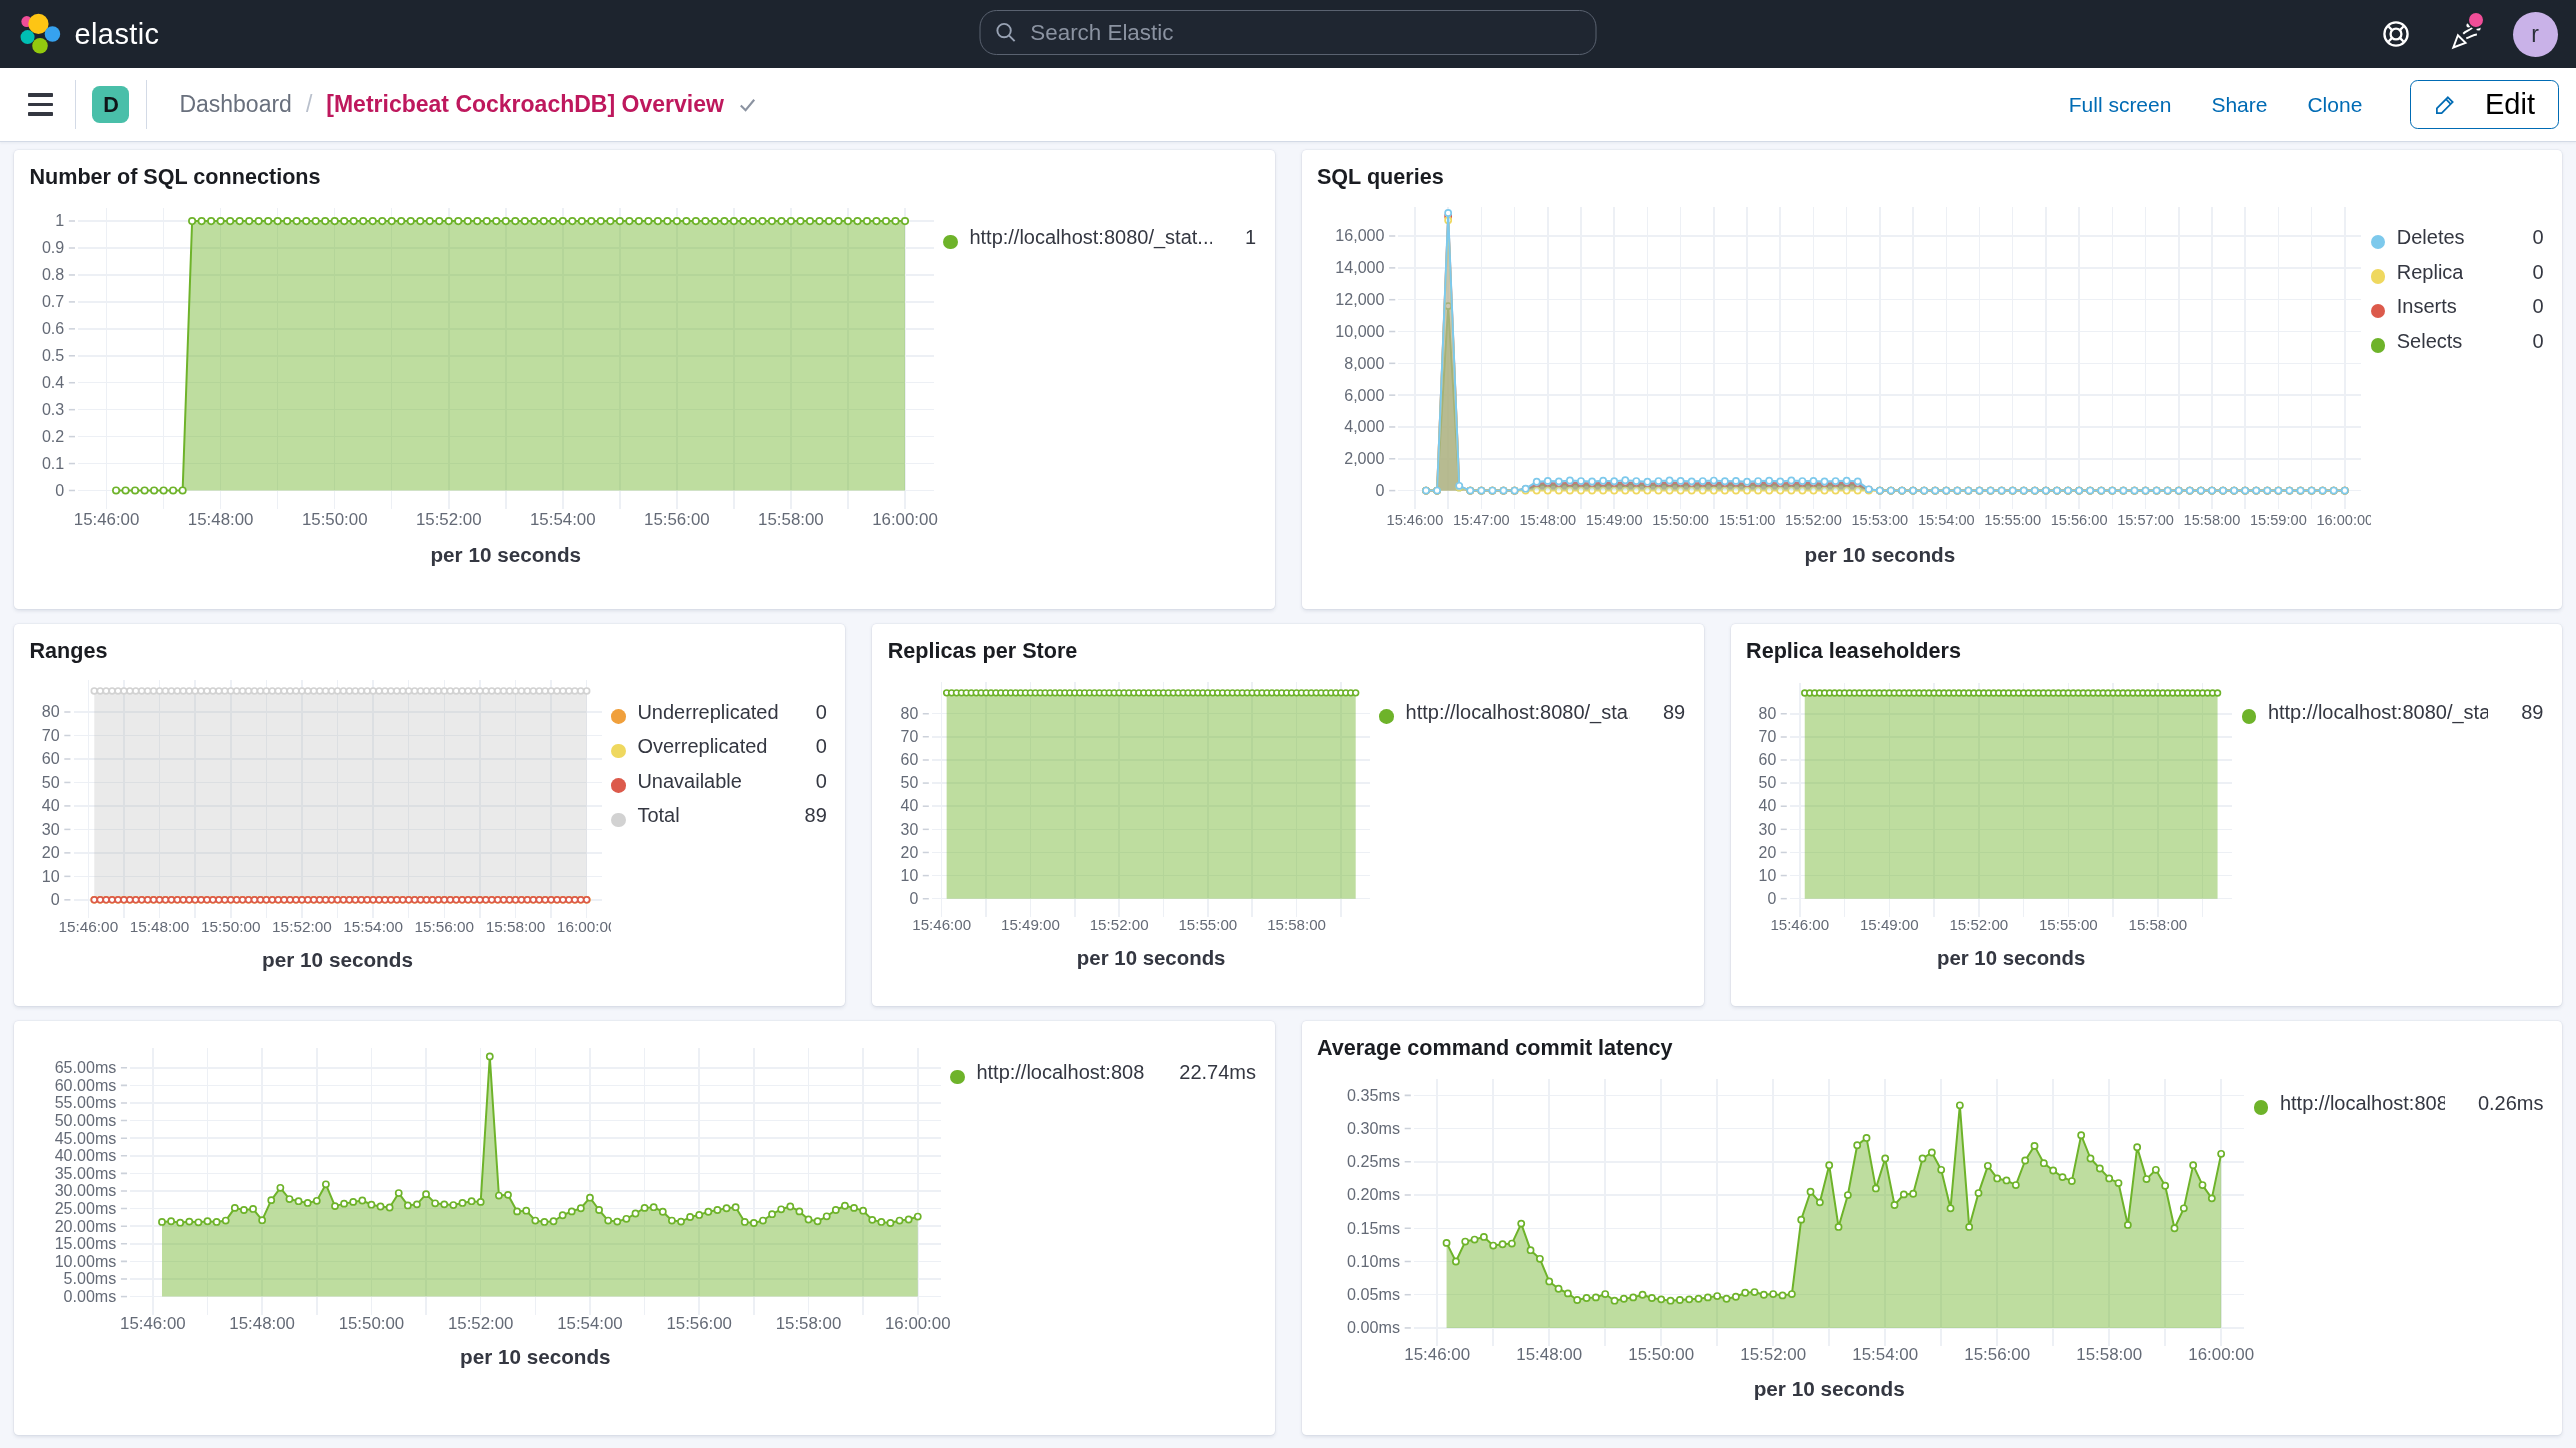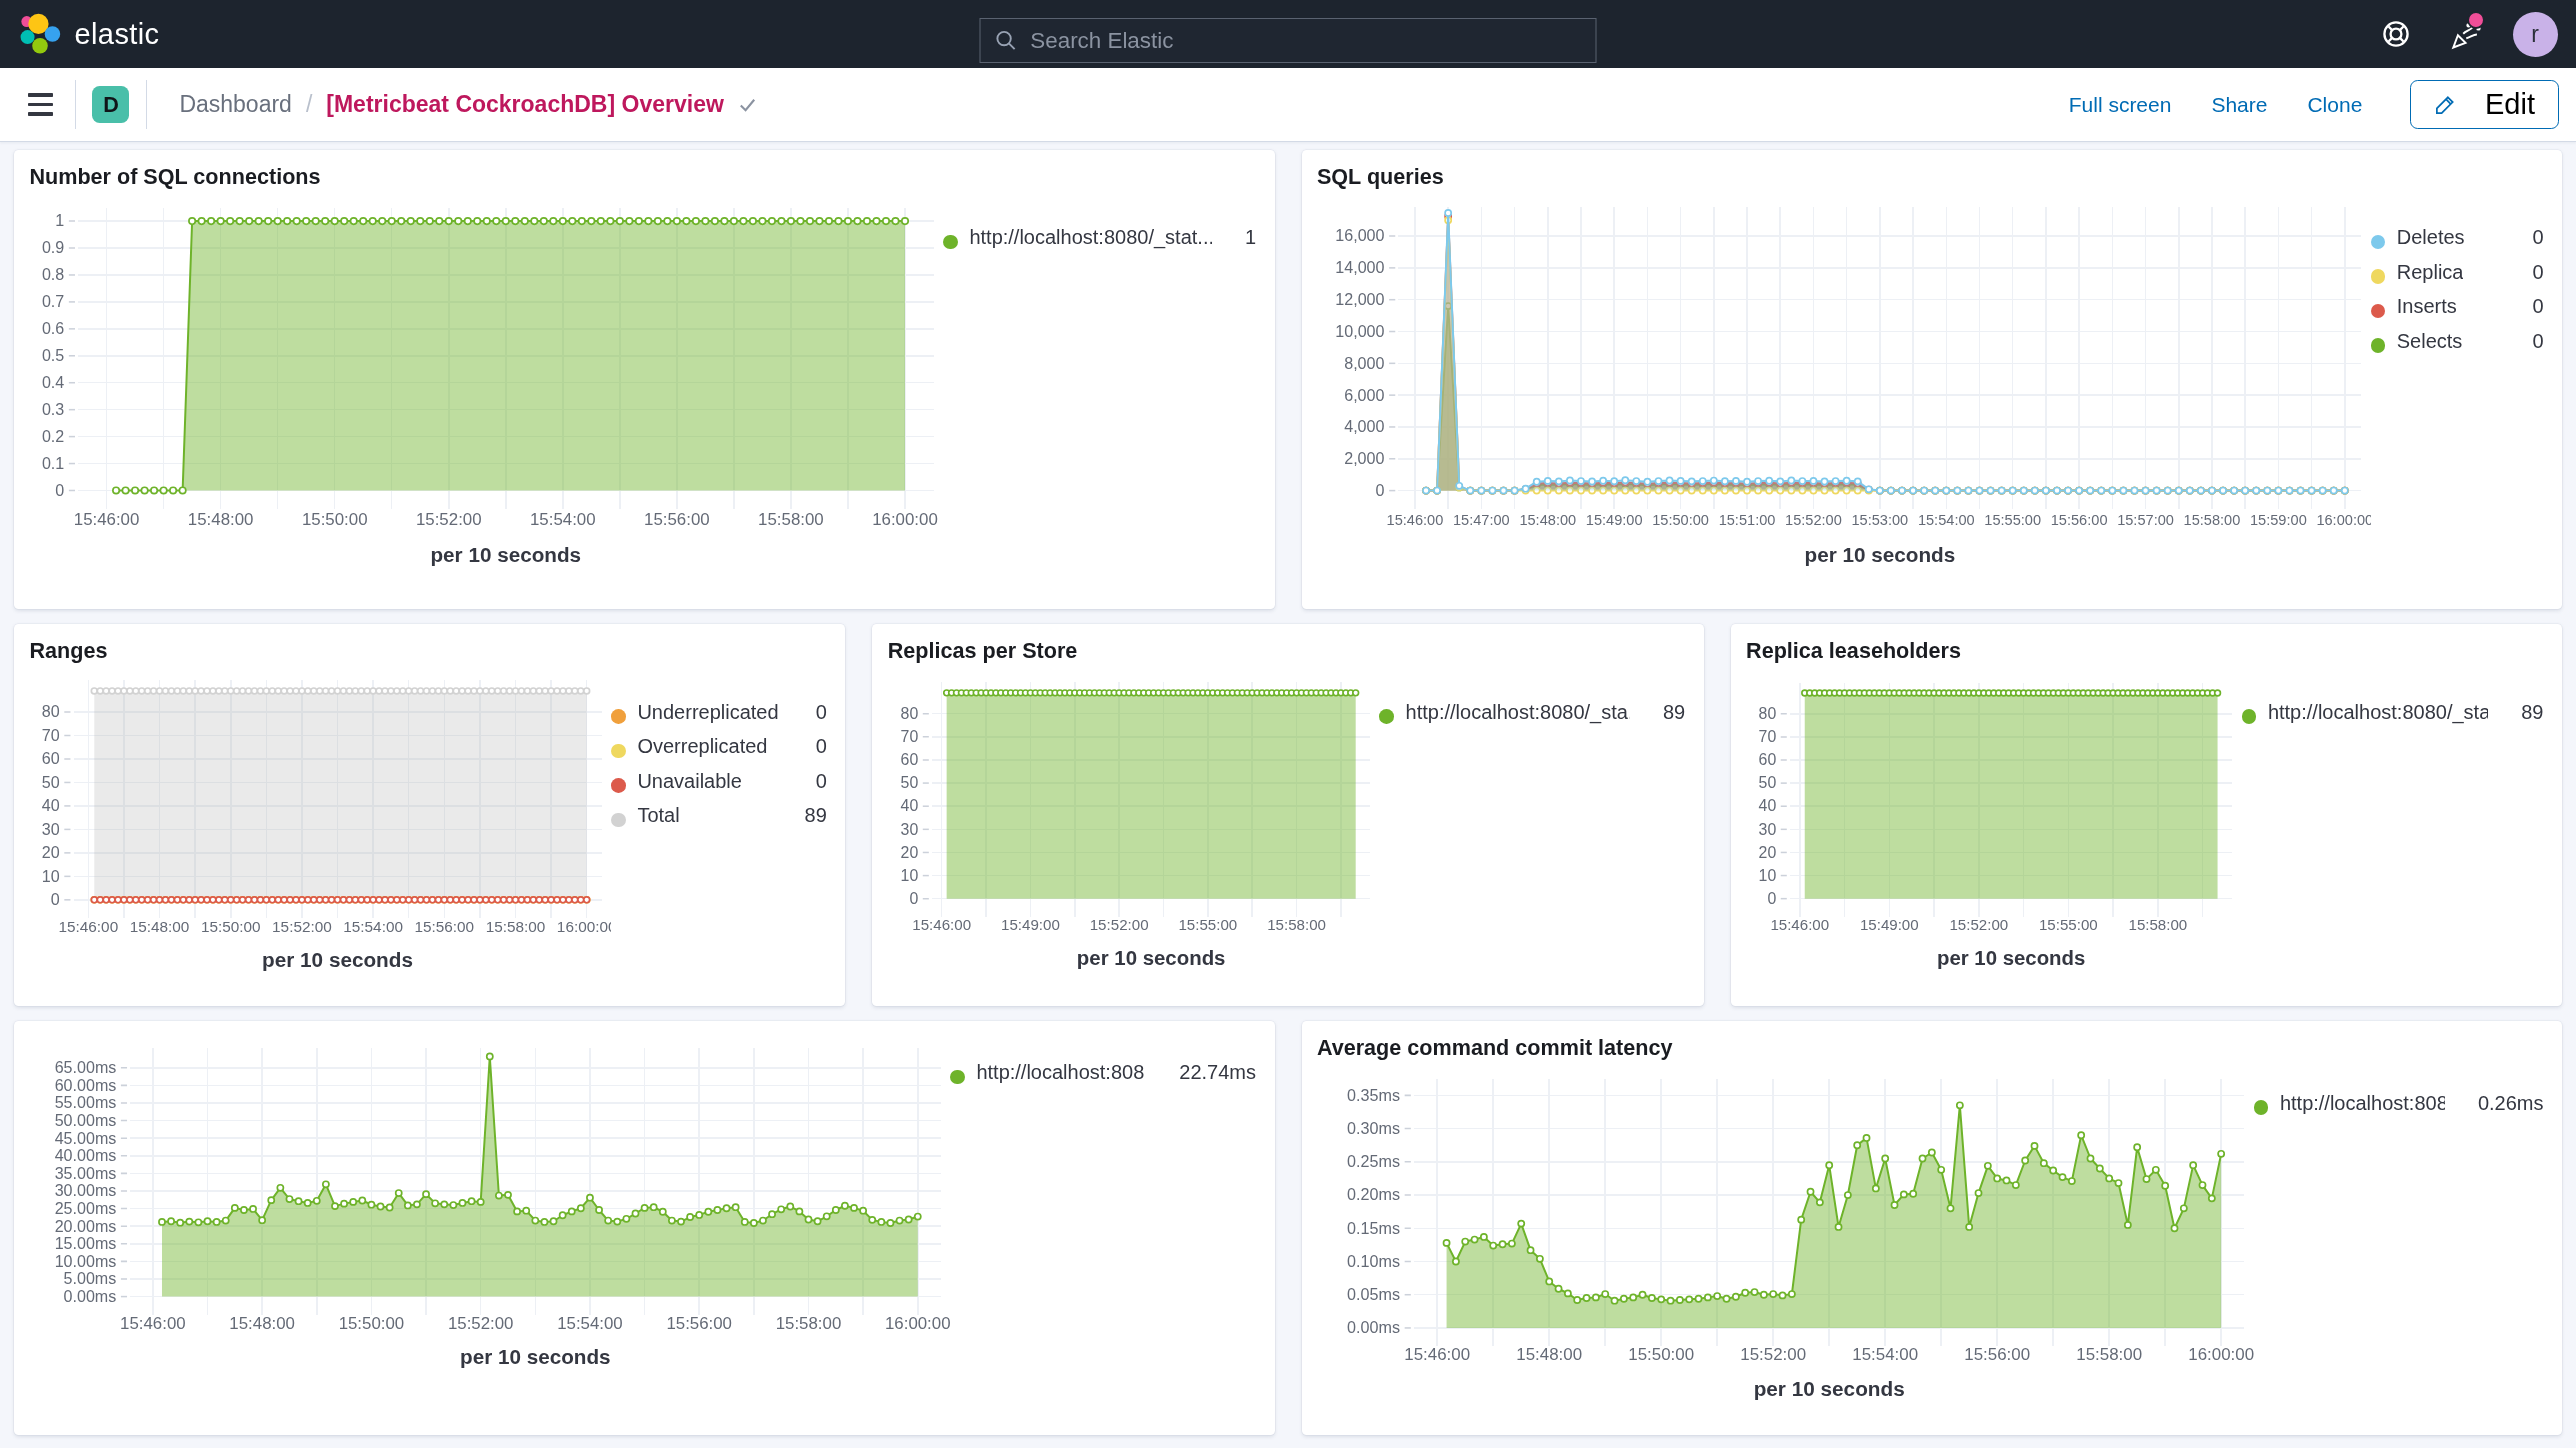--- a/index.html
+++ b/index.html
@@ -1,21 +1,21 @@
 <!DOCTYPE html>
 <html style="font-size:12.3px"><head>
 <meta charset="utf-8">
 <style>
   html,body{margin:0;padding:0;background:#f4f6fb;font-family:"Liberation Sans","DejaVu Sans",sans-serif;}
   body{width:2576px;height:1448px;overflow:hidden;color:#343741;}
   
   .app-header{height:68px;background:#1d242e;display:flex;align-items:center;position:relative;padding:0 18.5px;box-sizing:border-box;}
   .brand{display:flex;align-items:center;gap:14px;}
   .brand-name{color:#ffffff;font-size:29px;font-weight:500;letter-spacing:0.4px;}
-  .search-box{position:absolute;left:50%;top:18px;transform:translateX(-50%);width:617px;height:45px;background:#1f2631;border:1.2px solid#5a6270;border-radius:0;display:flex;align-items:center;padding:0 14px;box-sizing:border-box;gap:10.8px;}
+  .search-box{position:absolute;left:50%;top:10px;transform:translateX(-50%);width:617px;height:45px;background:#1f2631;border:1.2px solid#5a6270;border-radius:17px;display:flex;align-items:center;padding:0 14px;box-sizing:border-box;gap:10.8px;}
   .search-box input{flex:1;background:transparent;border:none;outline:none;color:#d4dae5;font-size:22.4px;font-family:inherit;}
   .search-box input::placeholder{color:#8b93a1;}
   .header-actions{margin-left:auto;display:flex;align-items:center;gap:26px;}
   .icon-btn{background:transparent;border:none;padding:0;cursor:pointer;position:relative;display:flex;align-items:center;justify-content:center;width:43px;height:43px;}
   .notif-dot{position:absolute;top:-1.5px;right:1.5px;width:14px;height:14px;border-radius:50%;background:#f04e98;border:2.3px solid #1d242e;}
   .avatar{width:45px;height:45px;border-radius:50%;background:#c9b2e8;color:#2b303a;font-size:23px;display:flex;align-items:center;justify-content:center;border:none;cursor:pointer;}
   
   .navbar{height:74px;background:#fff;border-bottom:0.8px solid #d3dae6;display:flex;align-items:center;padding:0 17px 0 23px;box-sizing:border-box;box-shadow:0 1.5px 2.3px rgba(100,110,140,.08);}
   .menu-btn{background:none;border:none;cursor:pointer;display:flex;flex-direction:column;gap:5.4px;padding:4.6px;}
   .menu-btn span{display:block;width:25.5px;height:3.9px;background:#343741;border-radius:0.8px;}

